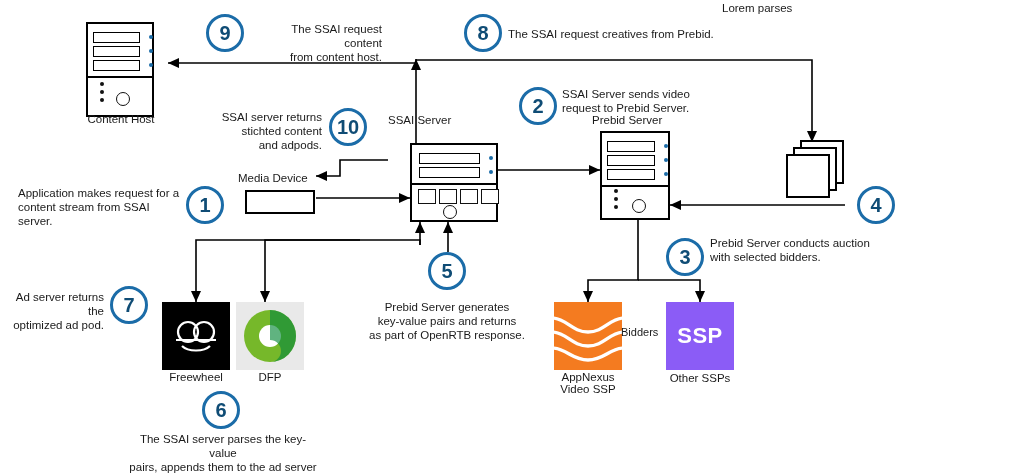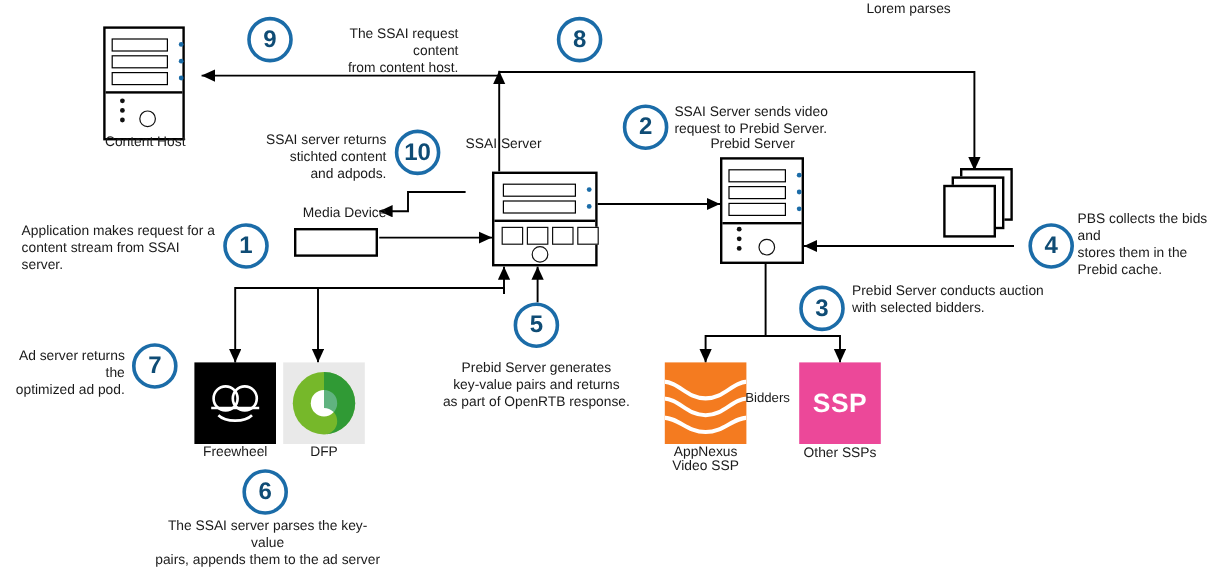--- a/index.html
+++ b/index.html
@@ -143,21 +143,21 @@
 
   
   .tile {
     position: absolute;
     box-sizing: border-box;
   }
   .tile-fw { background: #000; }
   .tile-dfp { background: #e9e9e9; }
   .tile-an  { background: #f47b20; overflow: hidden; }
   .tile-ssp {
-    background: #ec4899;
+    background: #8b5cf6;
     color: #fff;
     display: flex;
     align-items: center;
     justify-content: center;
     font-size: 22px;
     font-weight: bold;
     letter-spacing: .5px;
     font-family: "Liberation Sans", sans-serif;
   }
 
@@ -278,21 +278,21 @@
       </div>
     <div class="divider" style="top:52px;"></div>
     <div class="vdots" style="top:56px;">
         <i></i>
         <i></i>
         <i></i>
       </div>
     <div class="power" style="left:30px; top:66px;"></div>
   </div>
 
-  <div class="node-label" style="left:238px; top:172px; width:84px; text-align:right;">Media Device</div>
+  <div class="node-label" style="left:238px; top:172px; width:84px; text-align:left;">Media Device</div>
   <div class="media-device" style="left:245px; top:190px; width:70px; height:24px;"></div>
 
   <div class="cache-stack" style="left:786px; top:140px; width:62px; height:62px;">
     <div class="pg" style="left:14px; top:0;"></div>
     <div class="pg" style="left:7px; top:7px;"></div>
     <div class="pg" style="left:0; top:14px;"></div>
   </div>
 
   <div class="tile tile-fw" style="left:162px; top:302px; width:68px; height:68px;">
     <svg width="68" height="68" viewBox="0 0 68 68">
@@ -347,35 +347,33 @@
 
   <div class="caption" style="left:18px; top:186px; width:164px; white-space:pre-line;">Application makes request for a
 content stream from SSAI server.</div>
 
   <div class="caption" style="left:562px; top:87px; width:170px; white-space:pre-line;">SSAI Server sends video
 request to Prebid Server.</div>
 
   <div class="caption" style="left:710px; top:236px; width:180px; white-space:pre-line;">Prebid Server conducts auction
 with selected bidders.</div>
 
-  <div class="caption" style="left:898px; top:176px; width:112px; white-space:pre-line;">PBS collects the bids and
-stores them in the
-Prebid cache.</div>
 
   <div class="caption center" style="left:366px; top:300px; width:162px; white-space:pre-line;">Prebid Server generates
 key-value pairs and returns
 as part of OpenRTB response.</div>
 
   <div class="caption center" style="left:128px; top:432px; width:190px; white-space:pre-line;">The SSAI server parses the key-value
 pairs, appends them  to the ad server
 request URL and  sends the request.</div>
 
   <div class="caption right" style="left:0px; top:290px; width:104px; white-space:pre-line;">Ad server returns the
 optimized ad pod.</div>
 
+  <div class="caption" style="left:508px; top:27px; width:230px; white-space:pre-line;">The SSAI request creatives from Prebid.</div>
 
   <div class="caption" style="left:252px; top:22px; width:130px; white-space:pre-line;text-align:right;">The SSAI request content
 from content host.</div>
 
   <div class="caption right" style="left:198px; top:110px; width:124px; white-space:pre-line;">SSAI server returns
 stichted content
 and adpods.</div>
 
   <div class="lorem" style="left:722px; top:2px;">Lorem parses</div>
 

